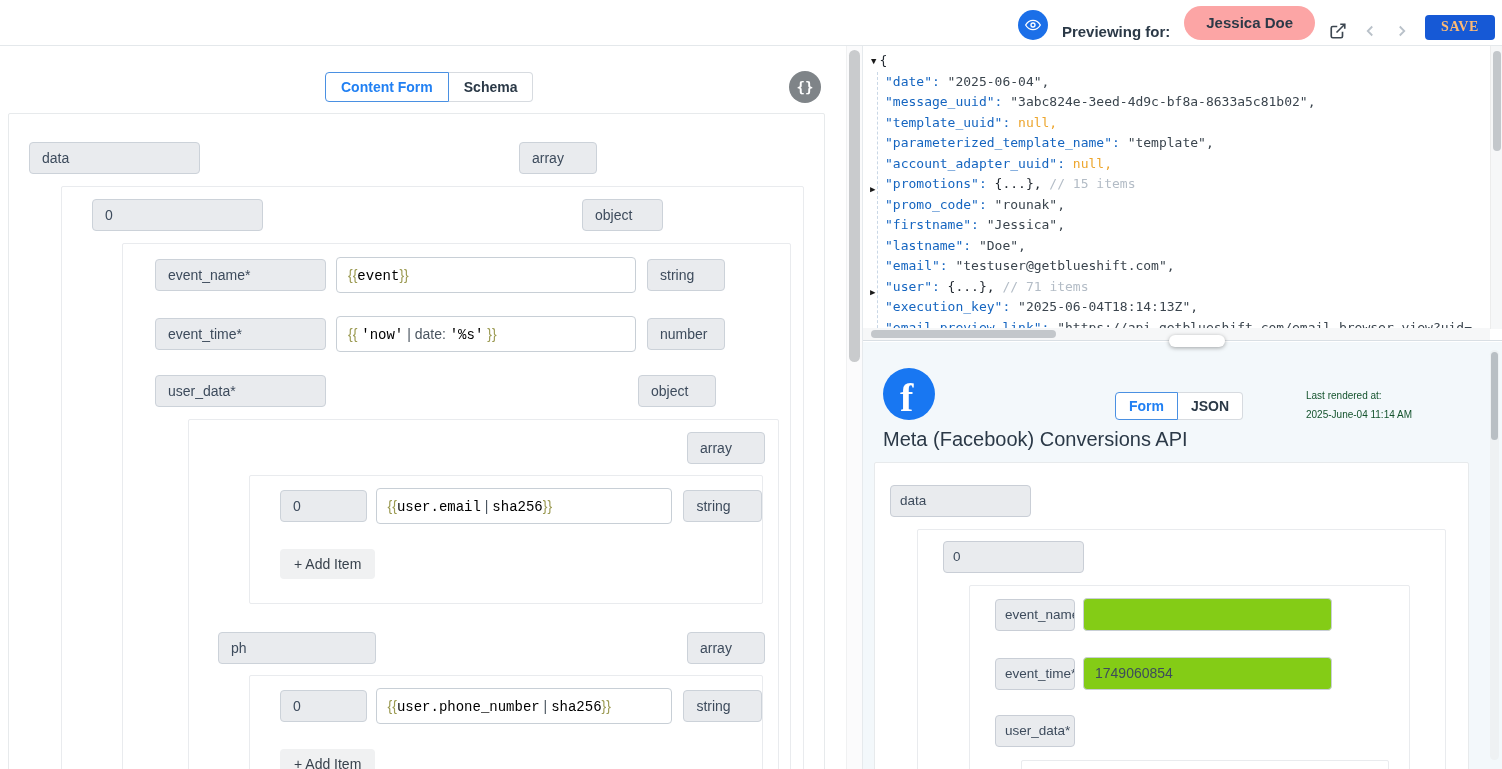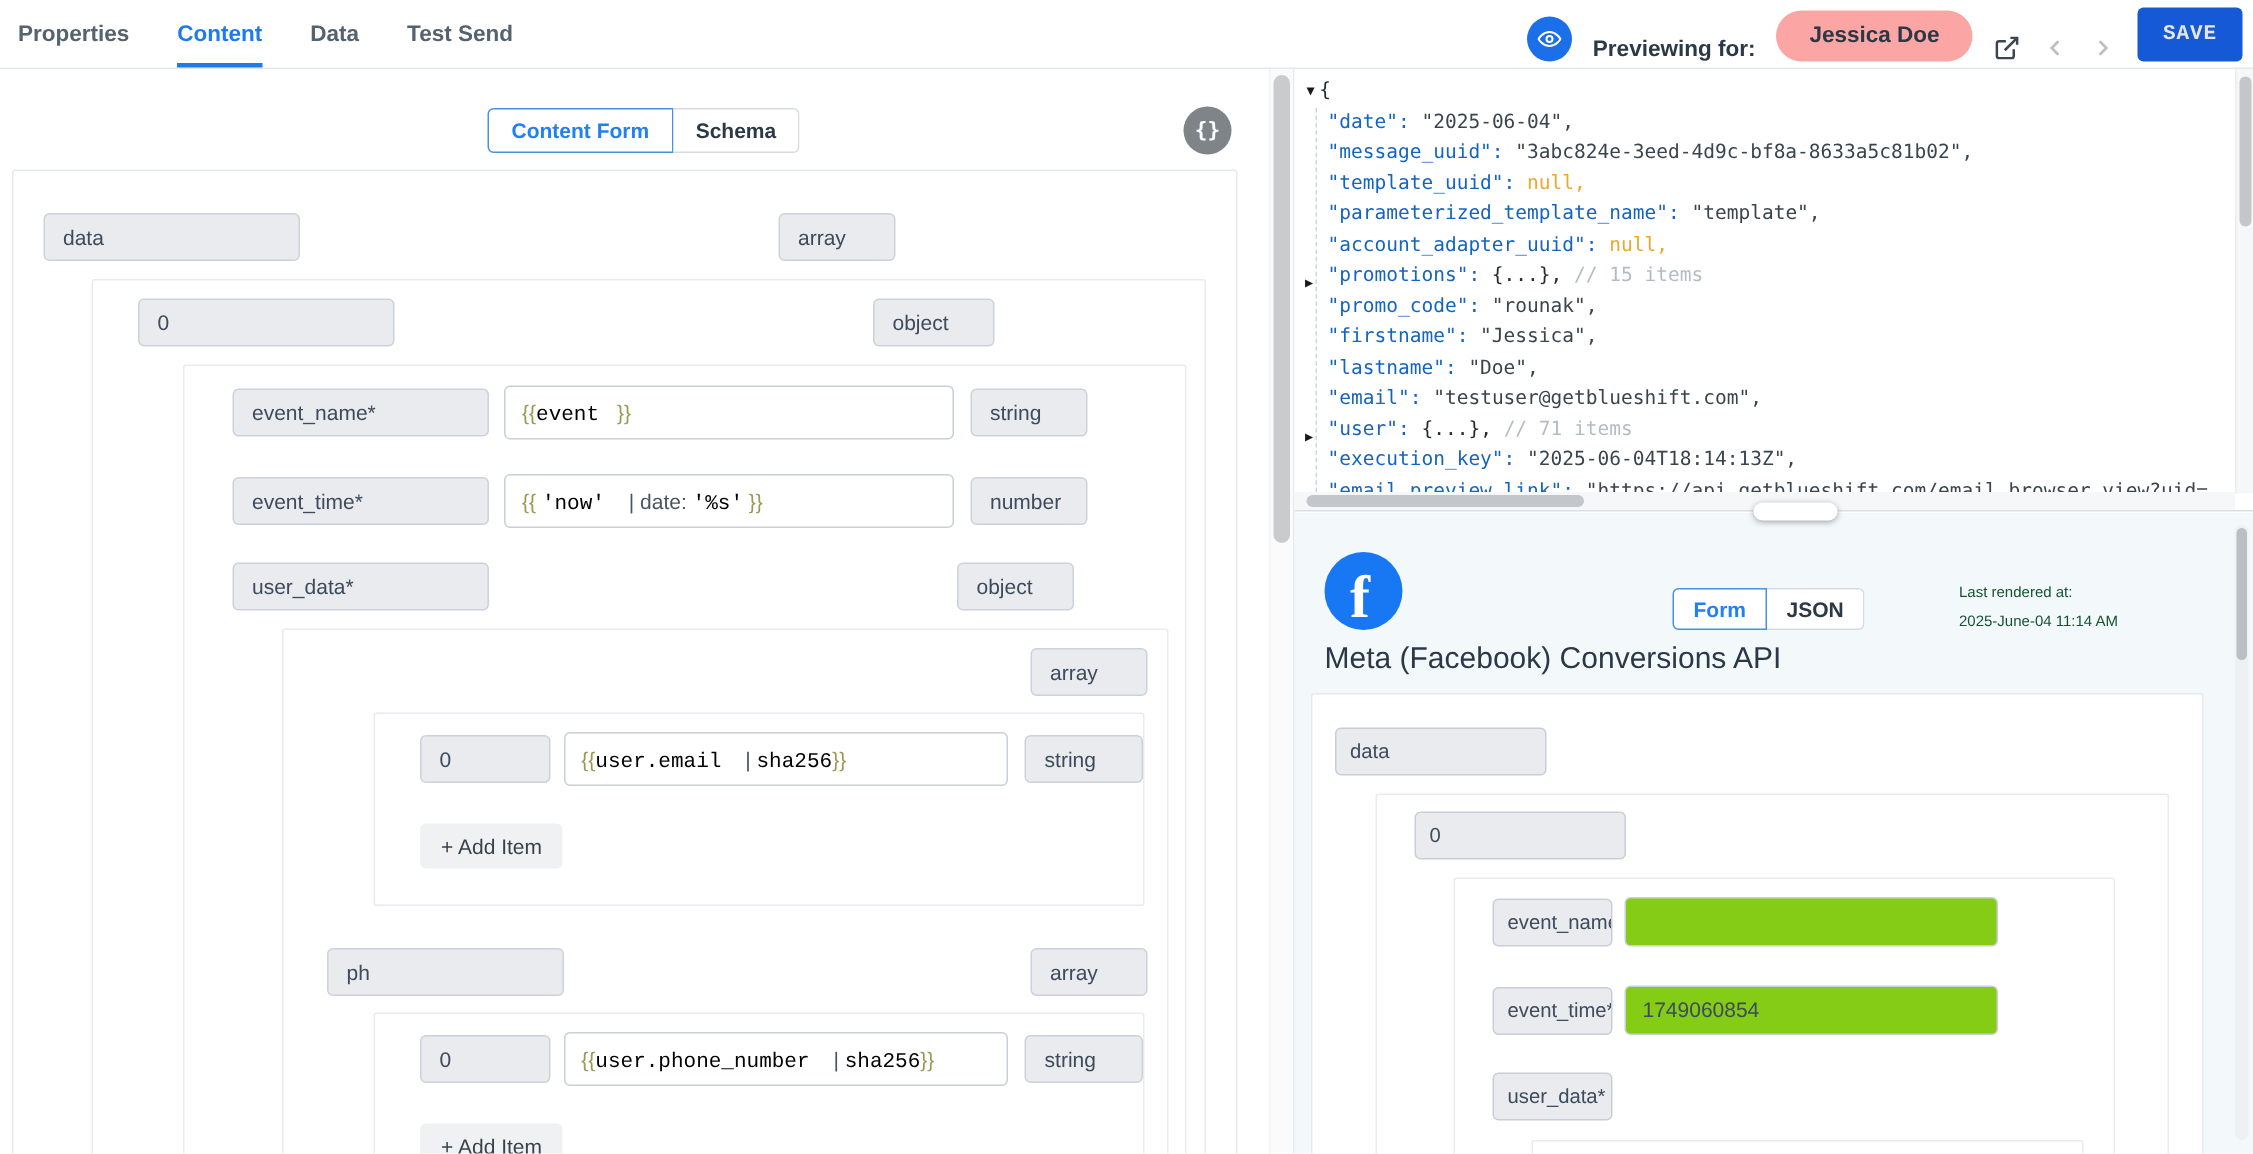--- a/index.html
+++ b/index.html
@@ -14,23 +14,23 @@
   .tab { display:flex; align-items:center; height:100%; margin-right:32px;
          font-size:15px; font-weight:600; color:#55626f; cursor:pointer; }
   .tab.active { color:#1f7af0; box-shadow: inset 0 -3px 0 #1f7af0; }
   .nav-right { margin-left:auto; display:flex; align-items:flex-end; gap:14px; padding-right:7px; }
   .eye-btn { width:30px; height:30px; border-radius:50%; background:#1b6fe8;
              display:flex; align-items:center; justify-content:center; cursor:pointer; }
   .previewing { font-size:15px; font-weight:700; color:#2b3947; }
   .user-pill { background:#fca5a5; border-radius:17px; height:34px; line-height:34px;
                padding:0 22px; font-size:15px; font-weight:600; color:#2b3947; cursor:pointer; }
   .icon-btn { background:none; border:none; cursor:pointer; display:flex; align-items:center; }
-  .save-btn { background:#1659d6; color:#e5e5e5; border:none; border-radius:4px;
-              width:70px; height:36px; font-size:14px; font-weight:700;
-              letter-spacing:.6px; cursor:pointer; font-family:Liberation Mono, monospace; }
+  .save-btn { background:#1659d6; color:#fdba74; border:none; border-radius:4px;
+              width:70px; height:25px; font-size:14px; font-weight:700;
+              letter-spacing:.6px; cursor:pointer; font-family:Liberation Serif, serif; }
 
   
   .left-pane { position:absolute; left:0; top:46px; width:862px; height:723px;
                background:#fff; overflow:hidden; }
   .ctoggle { position:absolute; left:325px; top:26px; display:flex; }
   .seg { height:30px; padding:0 15px; font-size:14px; font-weight:600; background:#fff;
          display:flex; align-items:center; cursor:pointer; font-family:inherit; }
   .seg.on  { border:1px solid #4a90e2; color:#2180f3; border-radius:4px 0 0 4px; }
   .seg.off { border:1px solid #d7dbe0; border-left:none; color:#2b3947; border-radius:0 4px 4px 0; }
   .braces-btn { position:absolute; right:41px; top:25px; width:32px; height:32px;
@@ -42,21 +42,21 @@
                padding:28px 20px 0 20px; }
   .row { display:flex; align-items:center; }
   .kbox, .tbox { background:#e9ebee; border:1px solid #ccd2d9; border-radius:4px;
                  height:32px; line-height:30px; padding:0 12px; font-size:14px;
                  color:#3d4b5c; white-space:nowrap; overflow:hidden; }
   .tbox { width:78px; }
   .w171{width:171px;} .w158{width:158px;} .w87{width:87px;} .w81{width:81px;} .w79{width:79px;}
   .vinput { height:36px; background:#fff; border:1px solid #c8cfd6; border-radius:4px;
             padding:0 11px; line-height:34px; font-size:14px; width:300px; margin-left:10px;
             white-space:nowrap; overflow:hidden; cursor:text; }
-  .lq-brace { color:#9b9a52; } .lq-id { color:#000000;font-family:Liberation Mono, monospace; } .lq-op { color:#4a5560;margin-left:12px; }
+  .lq-brace { color:#9b9a52; } .lq-id { color:#000000;font-family:Liberation Mono, monospace; } .lq-op { color:#4a5560; }
   .nest { border:1px solid #e9ebee; border-radius:2px; }
   .nest1 { margin:12px 0 0 32px; padding:12px 0 0 30px; }
   .nest2 { margin:12px 12px 0 30px; padding:13px 0 0 32px; }
   .nest3 { margin:12px 11px 0 33px; padding:12px 0 0 29px; }
   .nest4 { margin:11px 15px 0 31px; padding:12px 0 24px 30px; }
   .add-btn { margin-top:25px; height:30px; padding:0 14px; background:#f0f1f2; border:none;
              border-radius:4px; font-size:14px; color:#38424d; cursor:pointer; font-family:inherit; }
   .mla { margin-left:auto; }
   .left-scroll { position:absolute; right:0; top:0; width:16px; height:100%;
                  background:#fbfbfc; border-left:1px solid #f0f1f2; }
@@ -116,26 +116,20 @@
   .fb-vscroll { position:absolute; right:3px; top:8px; width:9px; height:410px; background:#eef1f3; border-radius:5px;}
   .fb-vscroll .thumb { position:absolute; top:2px; left:1px; width:7px; height:88px;
                        background:#b9bfc4; border-radius:4px; cursor:grab; } .mt23 { margin-top:23px; } .mt26 { margin-top:26px; }
   .mt25 { margin-top:25px; } .mt28 { margin-top:28px; } .mt11 { margin-top:11px; }
   svg { display:block; }
 </style>
 </head>
 <body>
 
 <header class="navbar">
-  <nav class="tabs">
-    <div class="tab">Properties</div>
-    <div class="tab active">Content</div>
-    <div class="tab">Data</div>
-    <div class="tab">Test Send</div>
-  </nav>
   <div class="nav-right">
     <div class="eye-btn">
       <span>
         <svg width="16" height="16" viewBox="0 0 24 24" fill="none" stroke="#ffffff" stroke-width="2">
           <path d="M1 12s4-7 11-7 11 7 11 7-4 7-11 7S1 12 1 12z"></path>
             <circle cx="12" cy="12" r="3"></circle>
         </svg>
       </span>
     </div>
     <span class="previewing">Previewing for:</span>

